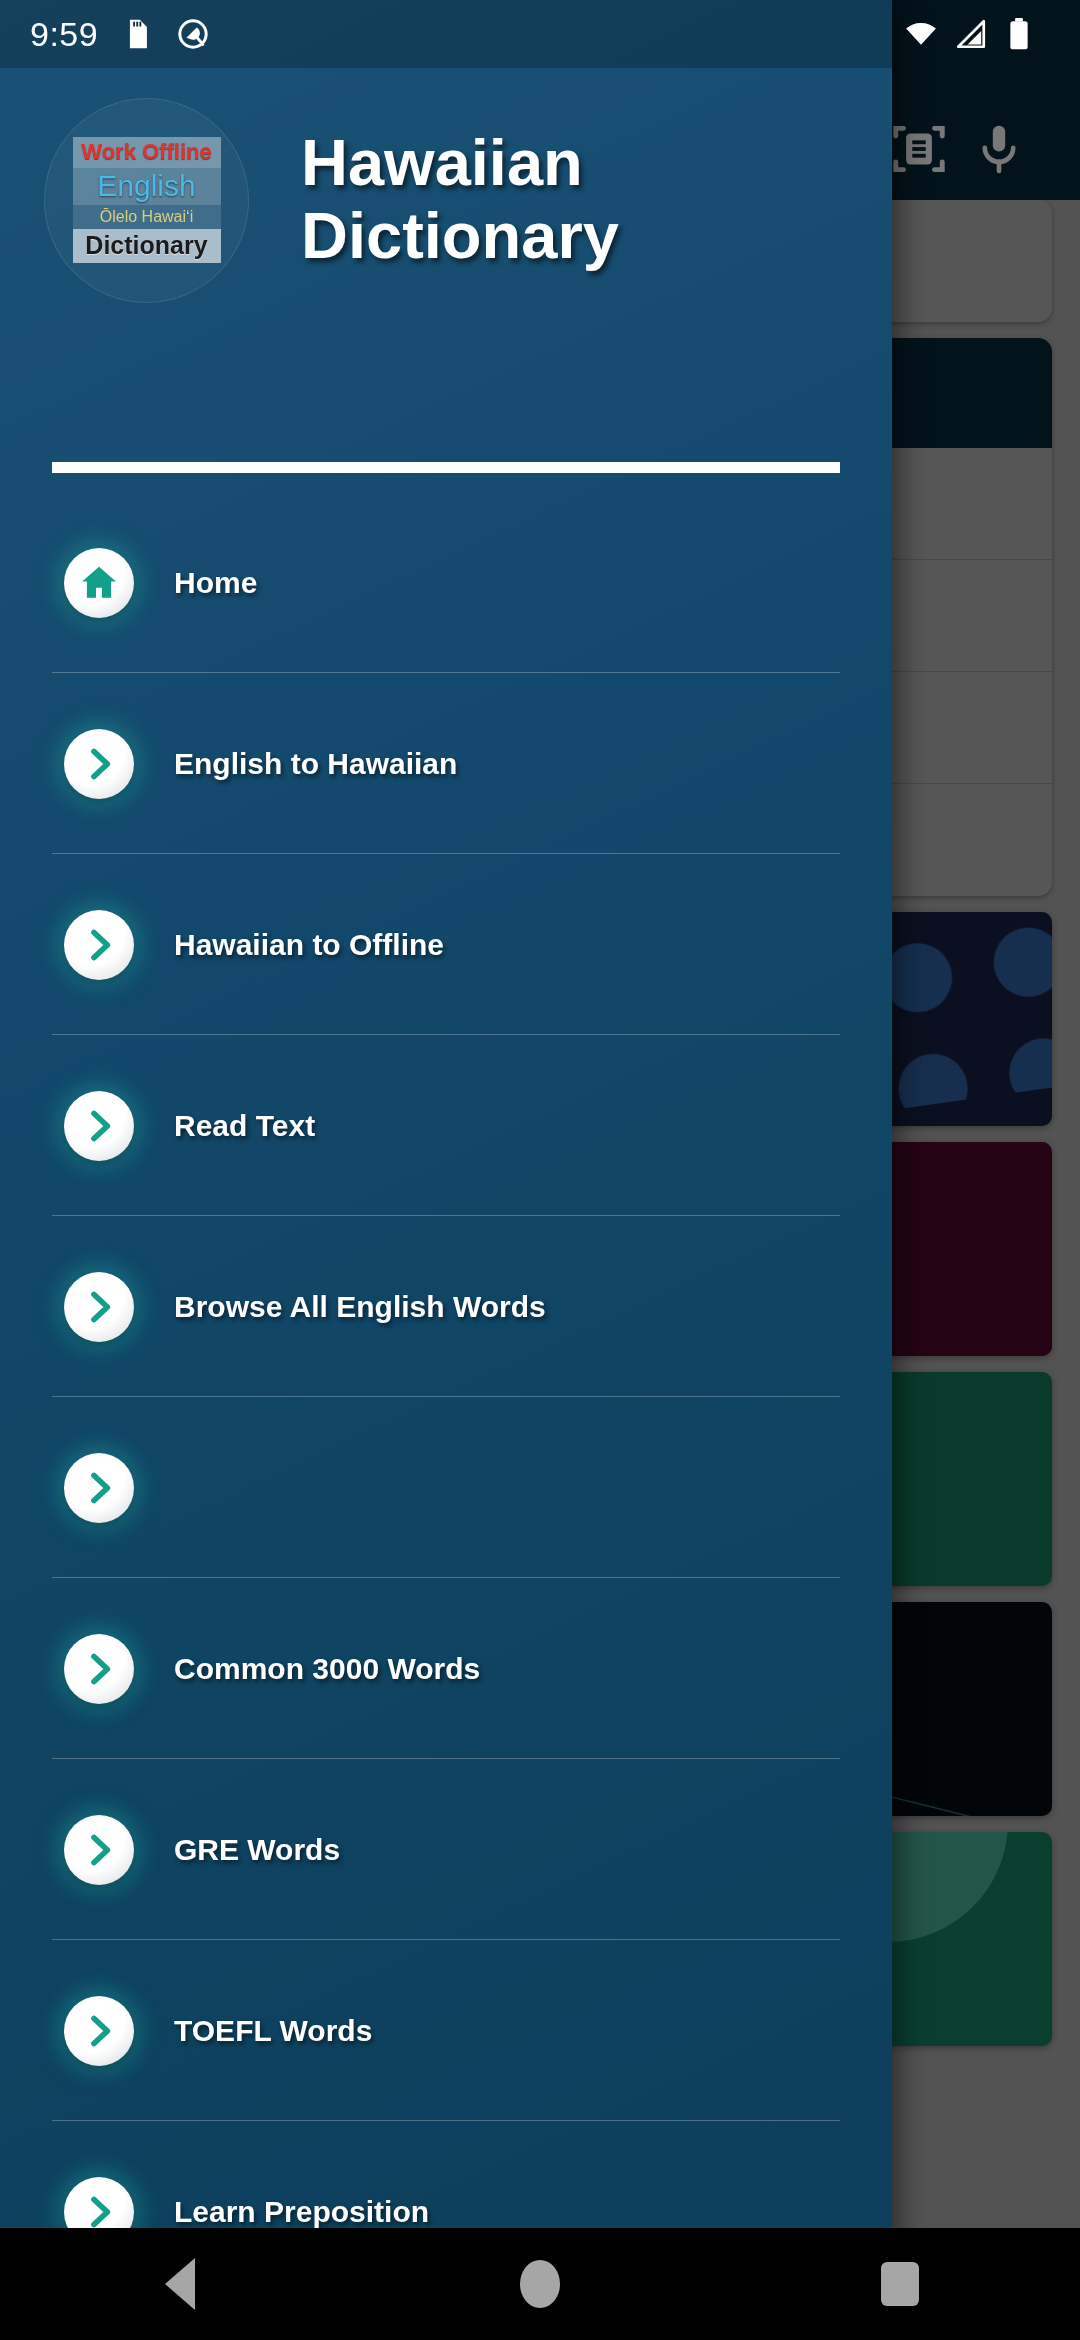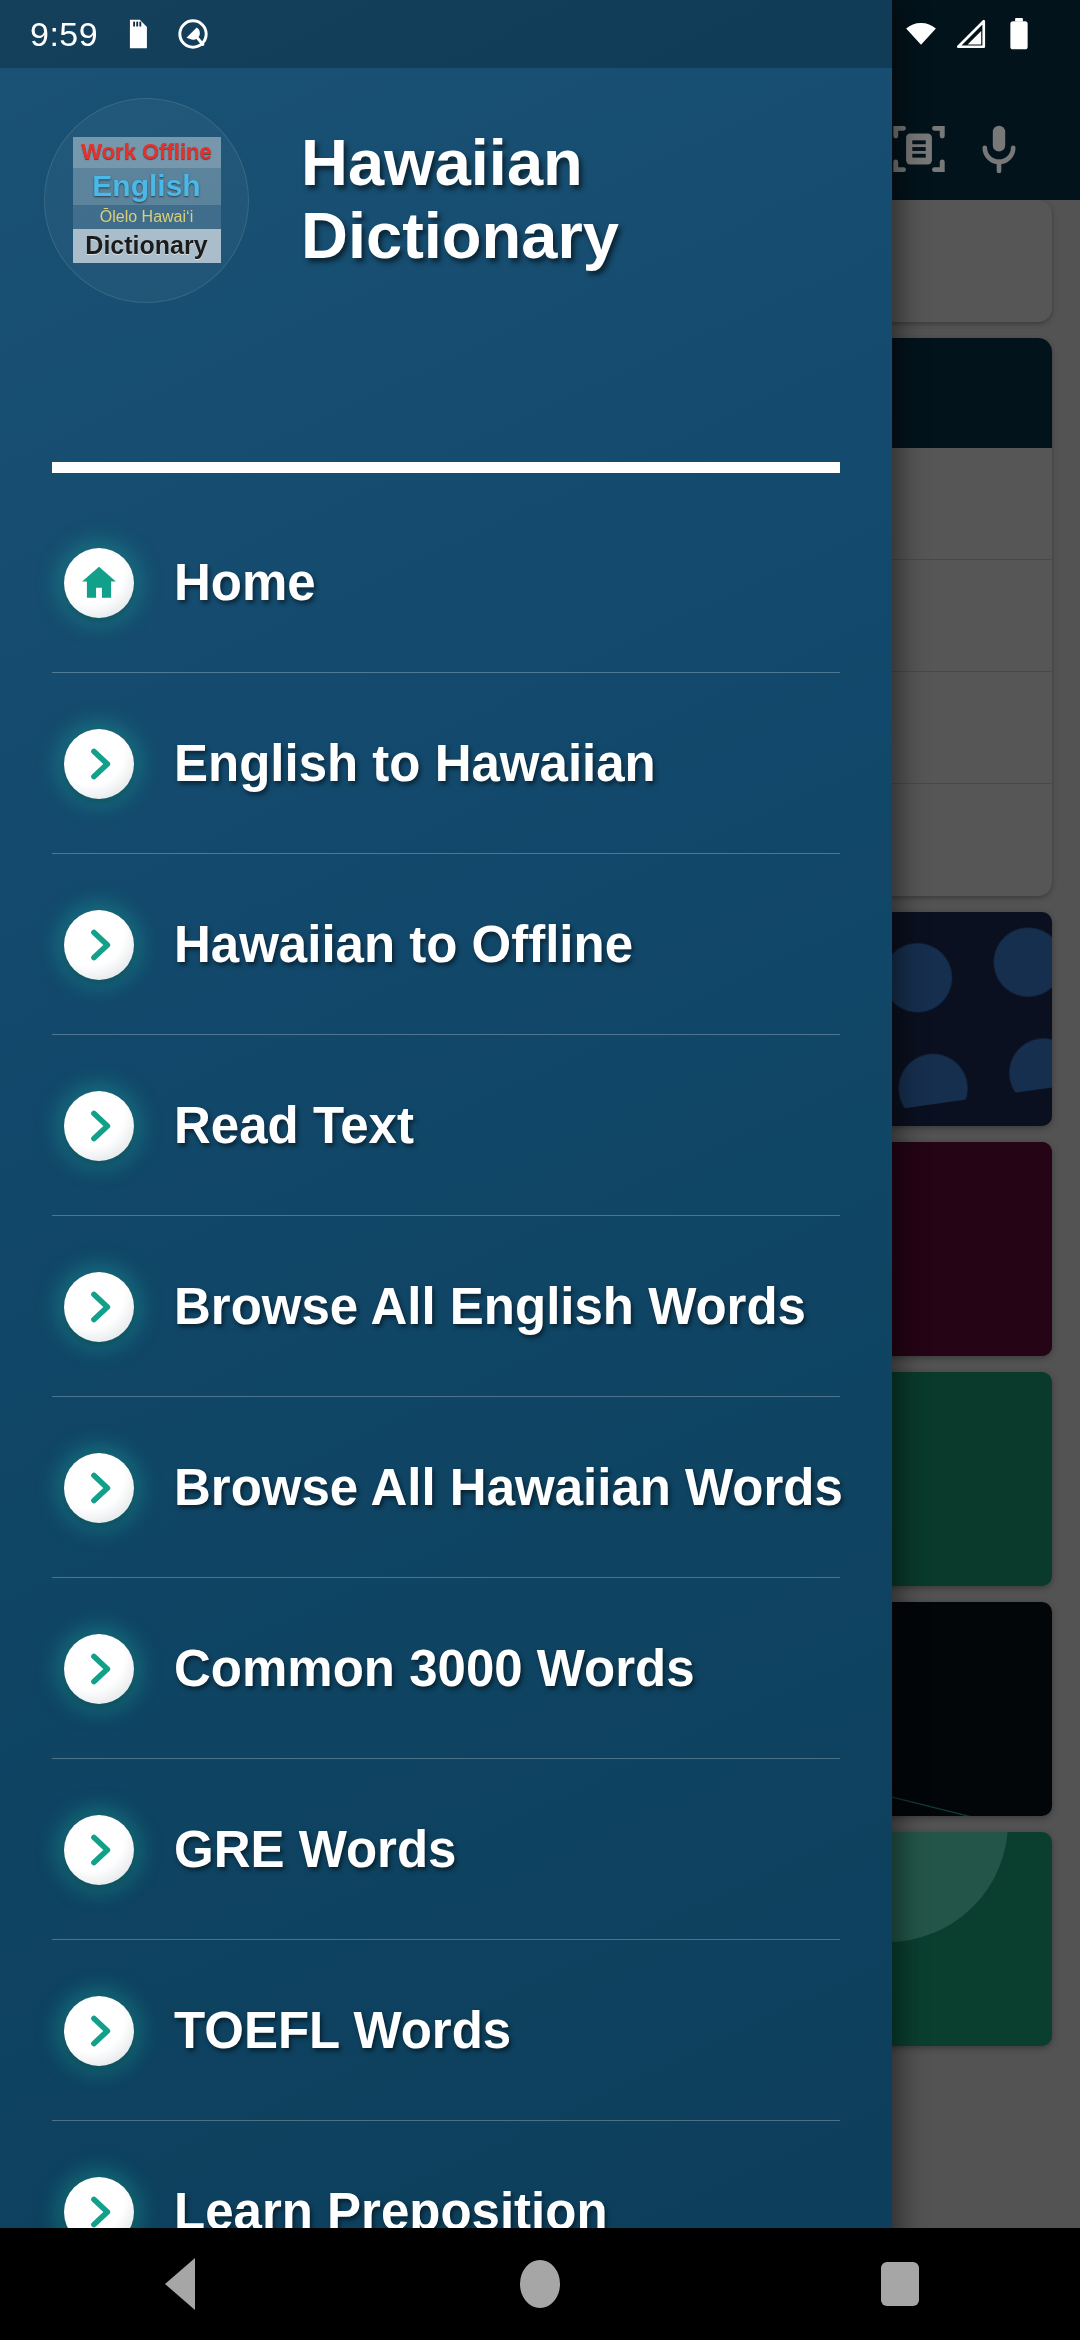--- a/index.html
+++ b/index.html
@@ -180,21 +180,21 @@
     flex: none;
   }
   .logo-line { text-align: center; line-height: 1; }
   #logo-l0 {
     font-size: 22px; font-weight: bold; color: #e8302a;
     background: rgba(190,205,215,.55);
     width: 148px; padding: 4px 0 5px;
     text-shadow: 0 1px 1px rgba(0,0,0,.5);
   }
   #logo-l1 {
-    font-size: 30px; font-weight: bold; color: #4bb9e8;
+    font-size: 30px; font-weight: normal; color: #4bb9e8;
     background: rgba(190,205,215,.38);
     width: 148px; padding: 3px 0 4px;
     text-shadow: 0 1px 2px rgba(0,0,0,.55);
   }
   #logo-l2 {
     font-size: 16px; color: #d9cf7a;
     background: rgba(190,205,215,.20);
     width: 148px; padding: 4px 0;
   }
   #logo-l3 {
@@ -230,21 +230,21 @@
   .item-icon {
     width: 70px; height: 70px; border-radius: 50%;
     background: radial-gradient(circle at 38% 32%, #ffffff 52%, #e3e7e9 82%, #c8d0d4 100%);
     box-shadow: 0 0 22px 6px rgba(32,190,170,.38), 0 3px 6px rgba(0,0,0,.35);
     display: flex; align-items: center; justify-content: center;
     flex: none;
   }
   .item-label {
     margin-left: 40px;
     color: #ffffff;
-    font-size: 51px; font-weight: bold;
+    font-size: 30px; font-weight: bold;
     text-shadow: 2px 3px 4px rgba(0,0,0,.5);
     white-space: nowrap;
   }
 
   
   #nav-bar {
     position: absolute; left: 0; right: 0; bottom: 0;
     height: 112px; background: #000;
     z-index: 60;
     display: flex; align-items: center; justify-content: space-around;
@@ -393,21 +393,20 @@
         </span>
         <span class="item-label">Browse All English Words</span>
       </div>
 
       <div class="drawer-item">
         <span class="item-icon">
           <svg width="40" height="40" viewBox="0 0 24 24">
             <path d="M9 4.5 17 12l-8 7.5" fill="none" stroke="#13a08a" stroke-width="3.4" stroke-linecap="round" stroke-linejoin="round"></path>
           </svg>
         </span>
-        <span class="item-label">Browse All Hawaiian Words</span>
       </div>
 
       <div class="drawer-item">
         <span class="item-icon">
           <svg width="40" height="40" viewBox="0 0 24 24">
             <path d="M9 4.5 17 12l-8 7.5" fill="none" stroke="#13a08a" stroke-width="3.4" stroke-linecap="round" stroke-linejoin="round"></path>
           </svg>
         </span>
         <span class="item-label">Common 3000 Words</span>
       </div>

